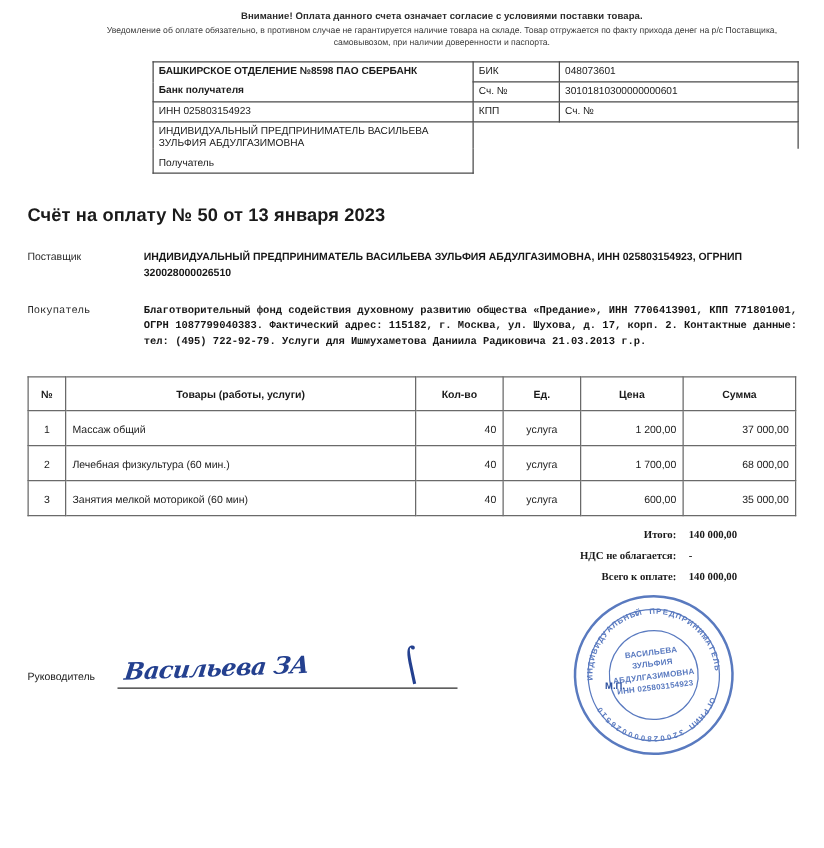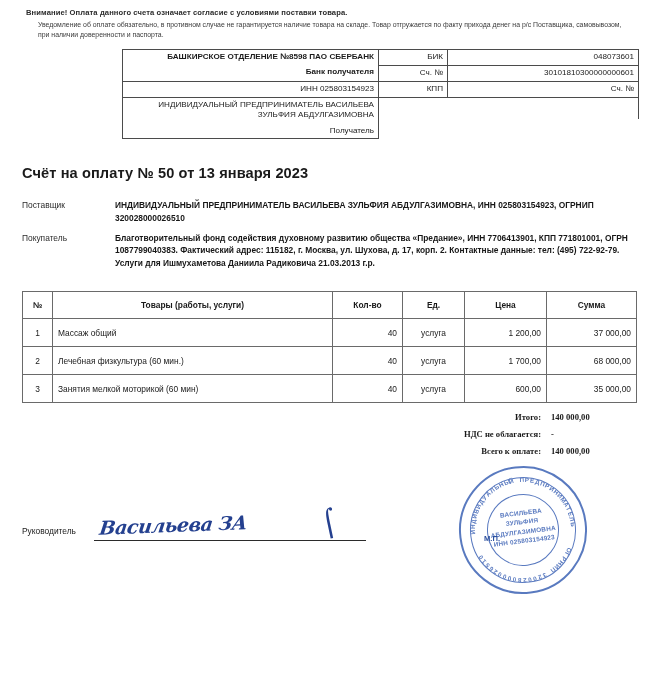--- a/index.html
+++ b/index.html
@@ -15,21 +15,22 @@
   .page {
     position: relative;
     width: 659px;
     height: 678px;
     overflow: hidden;
     background: #fff;
   }
   
   .warn {
     padding: 8px 22px 0 26px;
-    text-align: left;
+    text-align: center;
+    margin-left: 44px;
   }
   .warn-line1 {
     font-size: 7.6px;
     font-weight: bold;
     color: #2b2b2b;
     letter-spacing: .1px;
   }
   .warn-line2 {
     font-size: 6.9px;
     color: #3a3a3a;
@@ -38,21 +39,20 @@
     padding: 0 12px;
   }
   
   .bank-wrap {
     margin: 9px 20px 0 122px;
   }
   table.bank {
     border-collapse: collapse;
     width: 100%;
     table-layout: fixed;
-    text-align: right;
   }
   table.bank td {
     border: 1px solid #4b4b4b;
     font-size: 8.1px;
     padding: 2px 4px;
     vertical-align: top;
     line-height: 1.25;
     height: 11px;
   }
   td.bank-name {
@@ -76,21 +76,21 @@
     font-weight: bold;
     letter-spacing: .1px;
   }
   
   .party {
     display: flex;
     margin: 18px 18px 0 22px;
     font-size: 8.4px;
     line-height: 1.5;
   }
-  .party + .party { margin-top: 7px; }
+  .party + .party { margin-top: 17px; font-family: Liberation Mono, monospace; }
   .party-label {
     width: 56px;
     flex: 0 0 56px;
     color: #2b2b2b;
   }
   .party-value {
     flex: 1 1 auto;
     font-weight: bold;
     color: #171717;
     padding-left: 37px;

